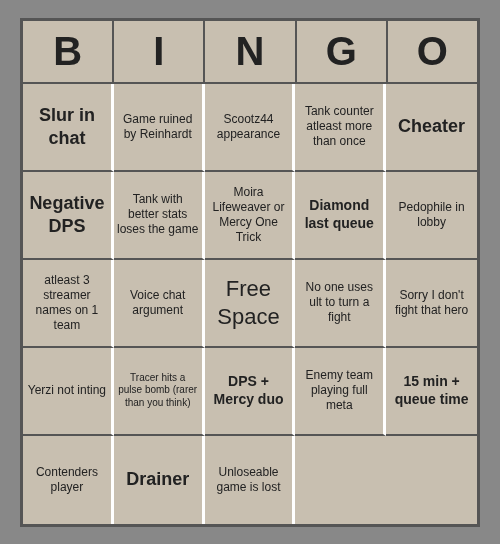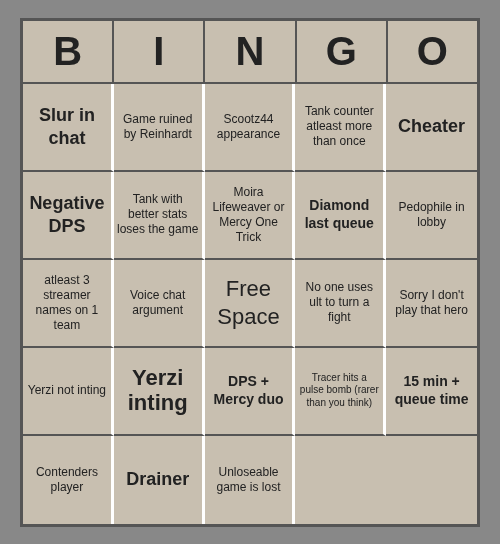--- a/index.html
+++ b/index.html
@@ -91,23 +91,23 @@
       <div class="bingo-cell large-text">Cheater</div>
       <div class="bingo-cell large-text">Negative DPS</div>
       <div class="bingo-cell">Tank with better stats loses the game</div>
       <div class="bingo-cell">Moira Lifeweaver or Mercy One Trick</div>
       <div class="bingo-cell medium-text">Diamond last queue</div>
       <div class="bingo-cell">Pedophile in lobby</div>
       <div class="bingo-cell">atleast 3 streamer names on 1 team</div>
       <div class="bingo-cell">Voice chat argument</div>
       <div class="bingo-cell free-space">Free Space</div>
       <div class="bingo-cell">No one uses ult to turn a fight</div>
-      <div class="bingo-cell">Sorry I don't play that hero</div>
+      <div class="bingo-cell">Sorry I don't fight that hero</div>
       <div class="bingo-cell">Yerzi not inting</div>
-      <div class="bingo-cell large-text" style="font-size: 22px; font-weight: bold; line-height: 1.1;">Yerzi inting</div>
+      <div class="bingo-cell" style="font-size: 10px;">Tracer hits a pulse bomb (rarer than you think)</div>
       <div class="bingo-cell medium-text">DPS + Mercy duo</div>
-      <div class="bingo-cell" style="font-size: 10px;">Tracer hits a pulse bomb (rarer than you think)</div>
+      <div class="bingo-cell">Enemy team playing full meta</div>
       <div class="bingo-cell medium-text">15 min + queue time</div>
       <div class="bingo-cell">Contenders player</div>
       <div class="bingo-cell large-text">Drainer</div>
       <div class="bingo-cell">Unloseable game is lost</div>
     </div>
 </div>
 
 </body></html>

